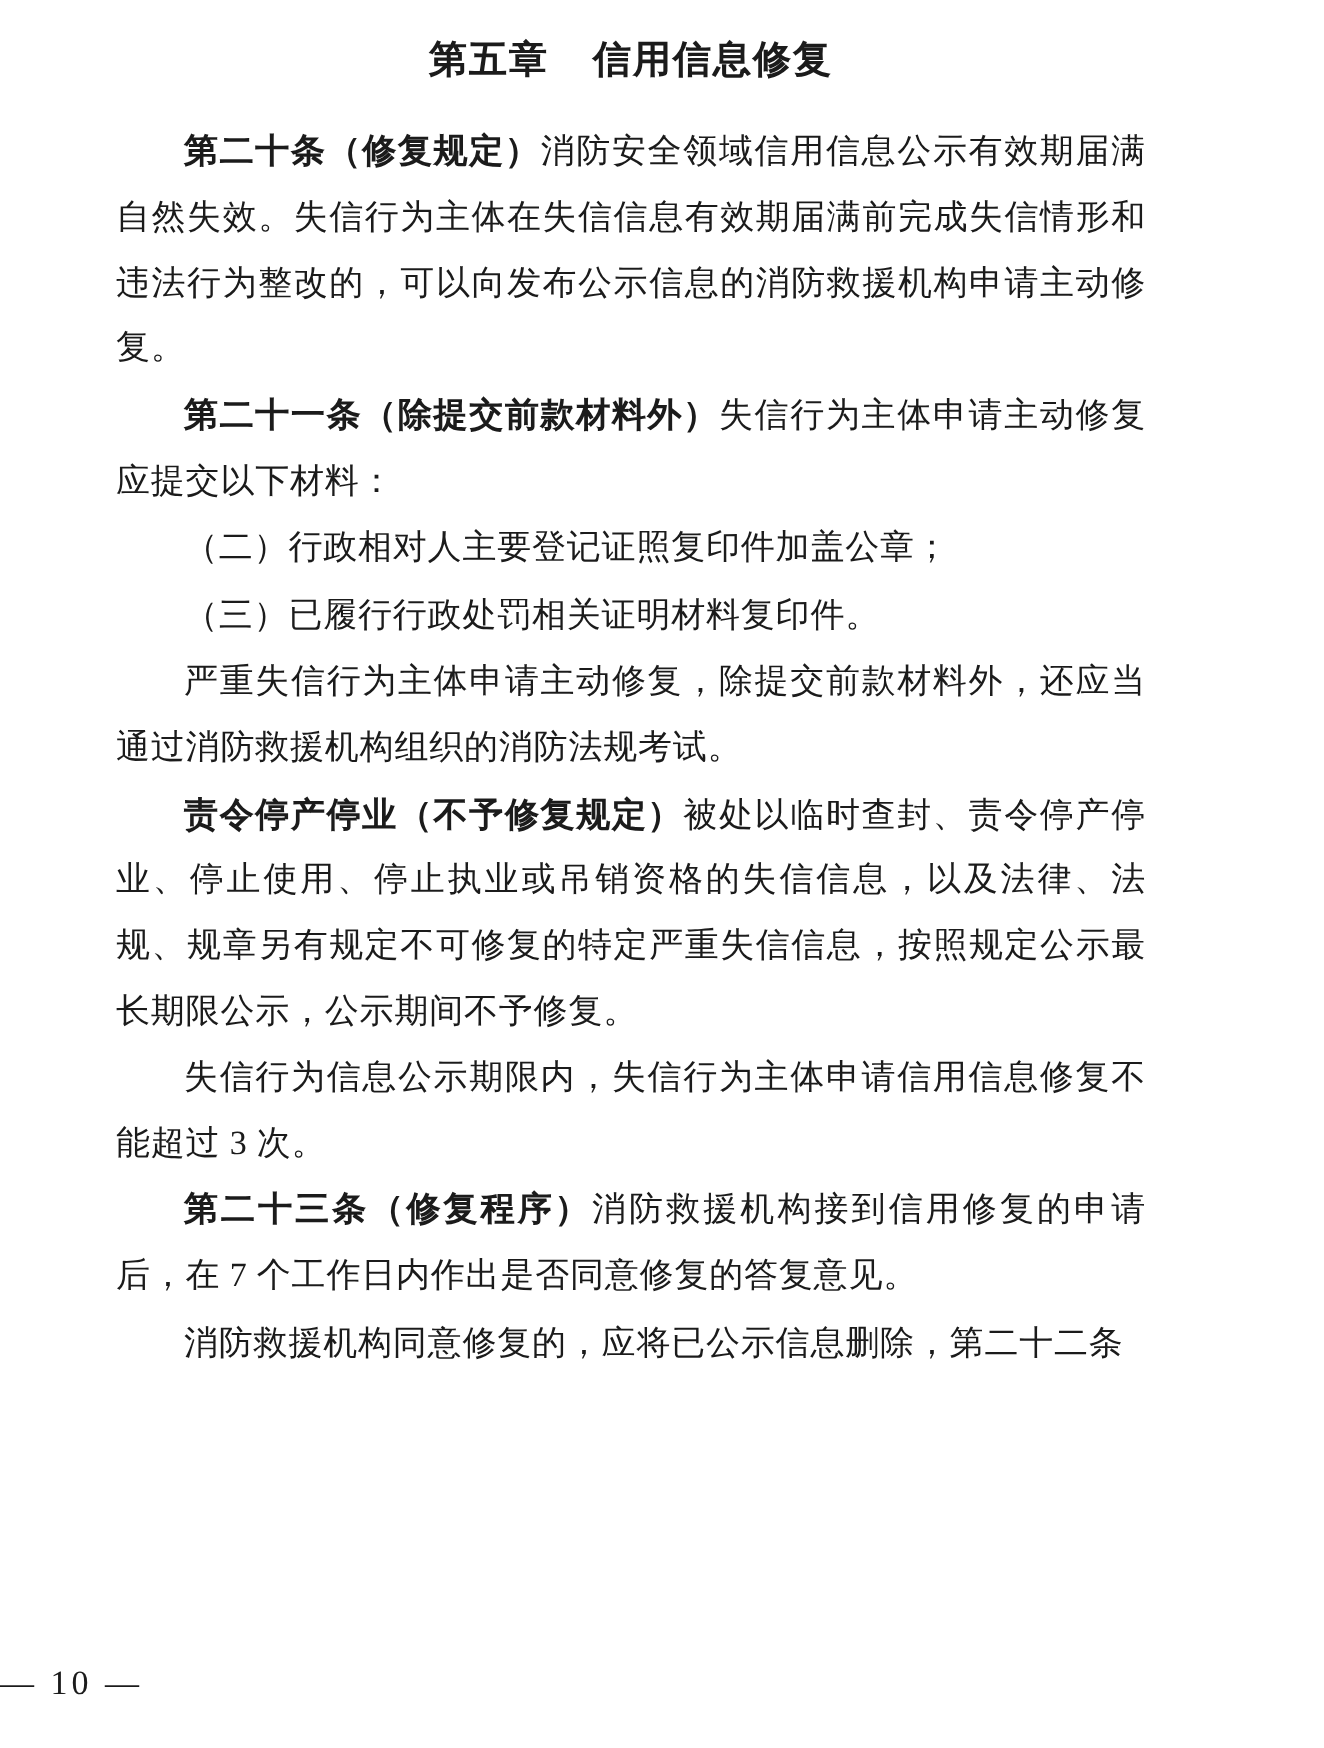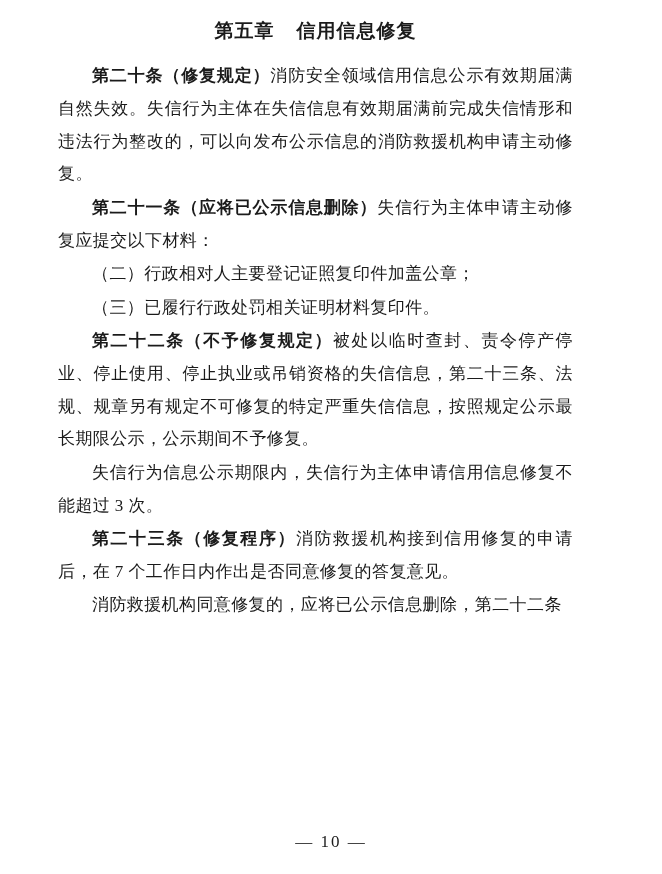--- a/index.html
+++ b/index.html
@@ -47,46 +47,47 @@
     text-indent: 2em;
   }
   .art {
     font-weight: bold;
   }
   .footer {
     position: absolute;
     bottom: 22px;
     left: 0;
     width: 662px;
-    text-align: center;
+    text-align: left;
     font-size: 17px;
     letter-spacing: 2px;
     color: #1b1b1b;
   }
 </style>
 </head>
 <body>
 
 <div class="page">
 
   <div class="chapter-title">
     <span>第五章</span><span class="gap"></span><span>信用信息修复</span>
   </div>
 
   <p class="para"><span class="art">第二十条（修复规定）</span><span>消防安全领域信用信息公示有效期届满自然失效。失信行为主体在失信信息有效期届满前完成失信情形和违法行为整改的，可以向发布公示信息的消防救援机构申请主动修复。</span></p>
 
-  <p class="para"><span class="art">第二十一条（应将已公示信息删除）</span><span>失信行为主体申请主动修复应提交以下材料：</span></p>
+  <p class="para"><span class="art">第二十一条（除提交前款材料外）</span><span>失信行为主体申请主动修复应提交以下材料：</span></p>
 
 
   <p class="para sub"><span>（二）行政相对人主要登记证照复印件加盖公章；</span></p>
 
   <p class="para sub"><span>（三）已履行行政处罚相关证明材料复印件。</span></p>
 
+  <p class="para"><span>严重失信行为主体申请主动修复，除提交前款材料外，还应当通过消防救援机构组织的消防法规考试。</span></p>
 
-  <p class="para"><span class="art">第二十二条（不予修复规定）</span><span>被处以临时查封、责令停产停业、停止使用、停止执业或吊销资格的失信信息，第二十三条、法规、规章另有规定不可修复的特定严重失信信息，按照规定公示最长期限公示，公示期间不予修复。</span></p>
+  <p class="para"><span class="art">责令停产停业（不予修复规定）</span><span>被处以临时查封、责令停产停业、停止使用、停止执业或吊销资格的失信信息，以及法律、法规、规章另有规定不可修复的特定严重失信信息，按照规定公示最长期限公示，公示期间不予修复。</span></p>
 
   <p class="para"><span>失信行为信息公示期限内，失信行为主体申请信用信息修复不能超过 3 次。</span></p>
 
   <p class="para"><span class="art">第二十三条（修复程序）</span><span>消防救援机构接到信用修复的申请后，在 7 个工作日内作出是否同意修复的答复意见。</span></p>
 
   <p class="para"><span>消防救援机构同意修复的，应将已公示信息删除，第二十二条</span></p>
 
   <div class="footer">— 10 —</div>
 </div>
 

